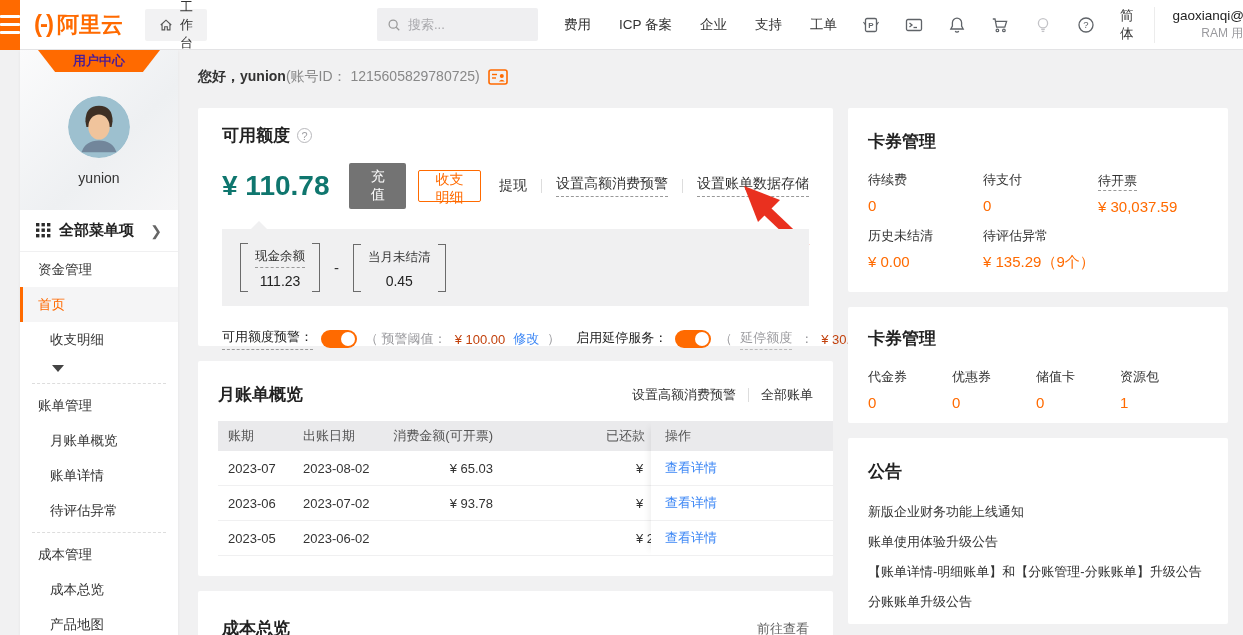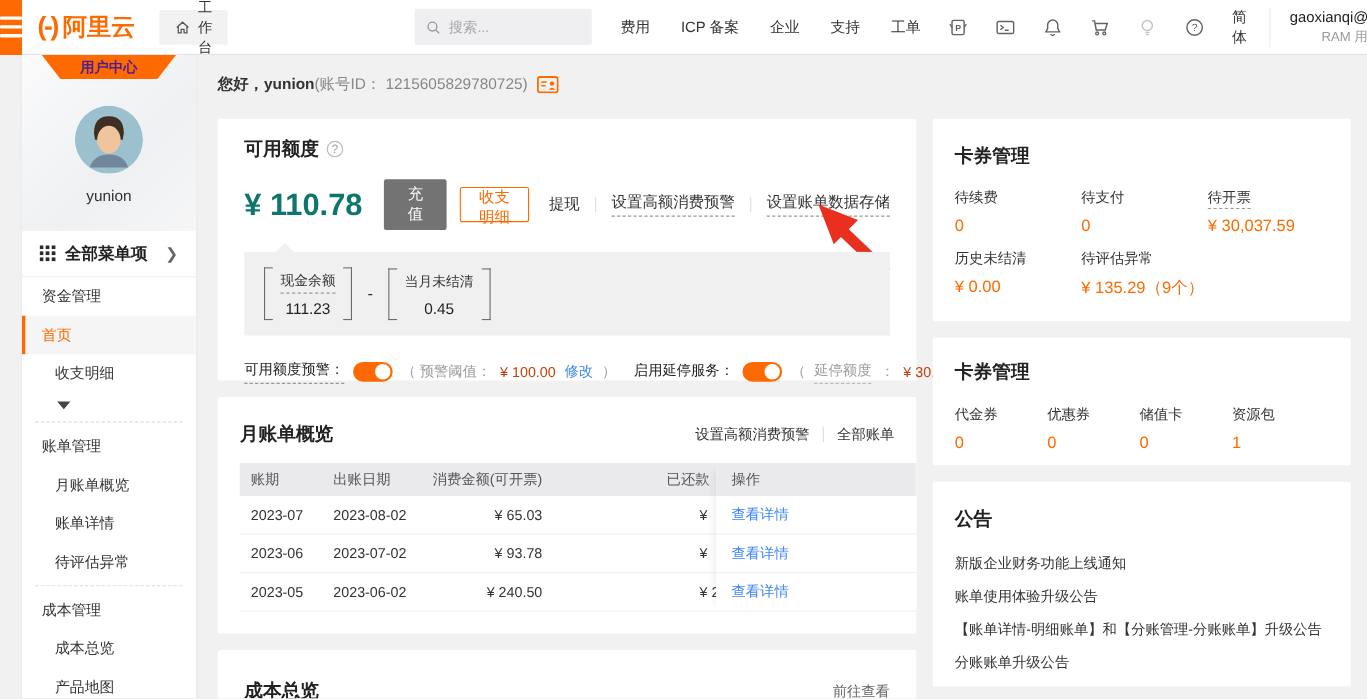--- a/index.html
+++ b/index.html
@@ -360,21 +360,20 @@
             </div>
             <div class="trow">
               <span class="cell c1">2023-06</span>
               <span class="cell c2">2023-07-02</span>
               <span class="cell c3">¥ 93.78</span>
               <span class="cell c4v">¥</span>
             </div>
             <div class="trow">
               <span class="cell c1">2023-05</span>
               <span class="cell c2">2023-06-02</span>
-              <span class="cell c3">¥ 240.50</span>
               <span class="cell c4v">¥ 2</span>
             </div>
             <div class="ops-col">
               <div class="ops-head">操作</div>
               <div class="ops-cell">
                   <span class="blue-link">查看详情</span>
                 </div>
               <div class="ops-cell">
                   <span class="blue-link">查看详情</span>
                 </div>

